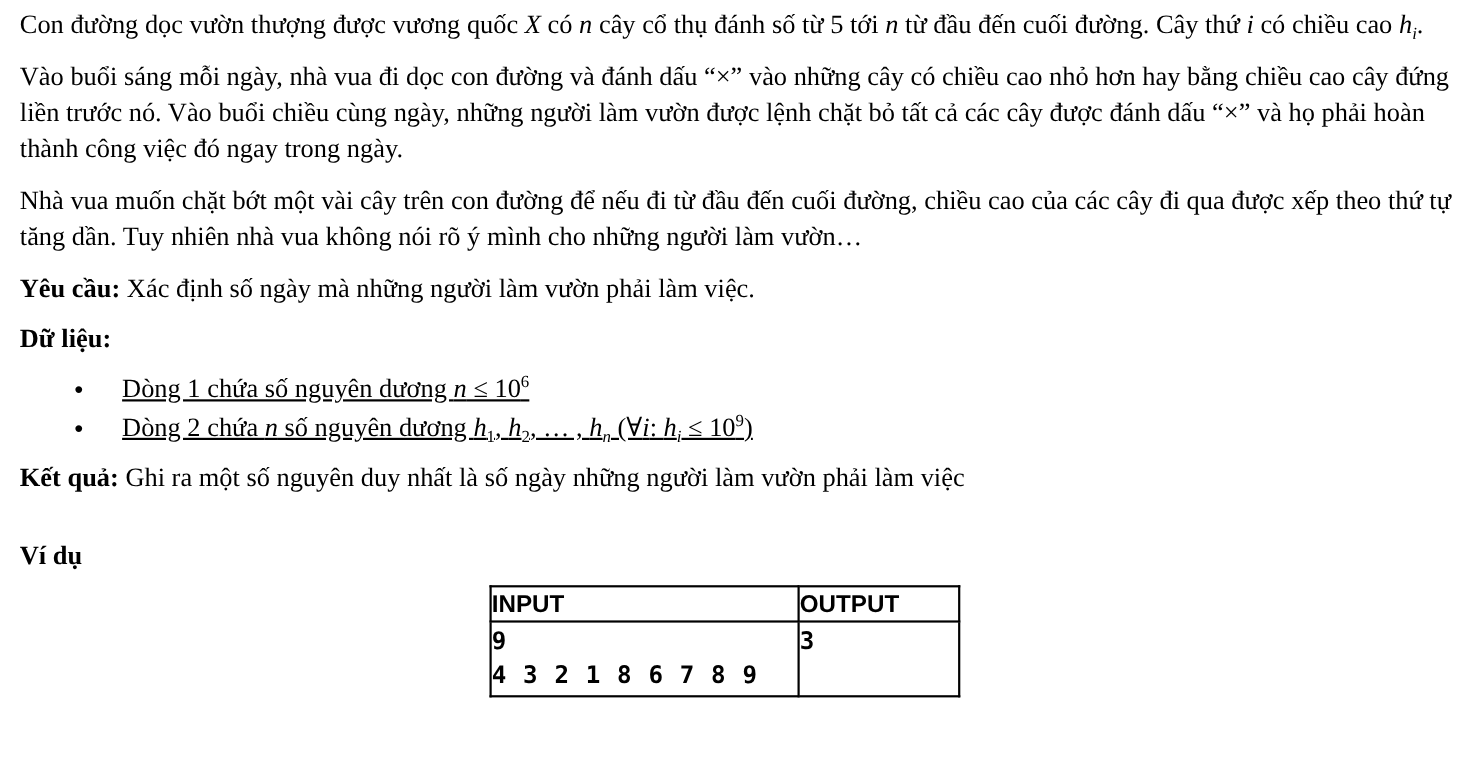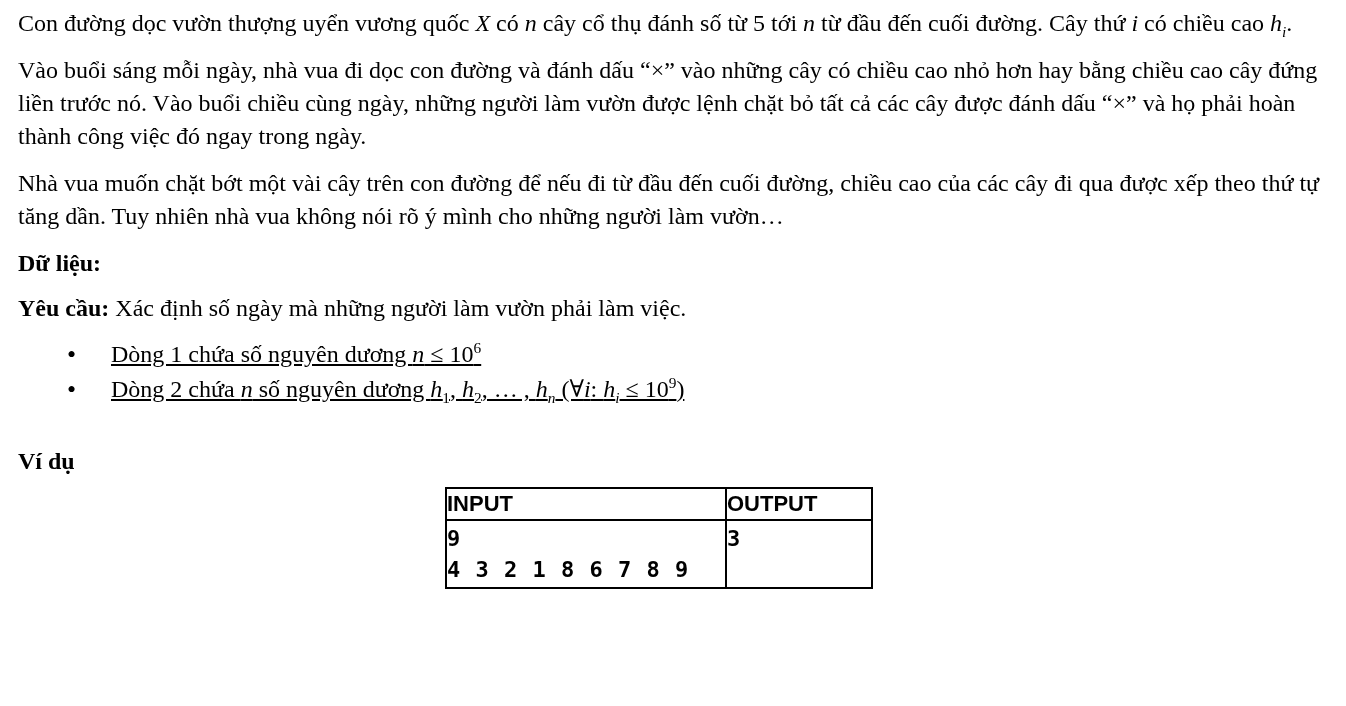--- a/index.html
+++ b/index.html
@@ -53,35 +53,36 @@
     font-size: 22px;
     height: 65px;
   }
   td .mono-line { line-height: 31px; letter-spacing: 1px; white-space: pre; }
 </style>
 </head>
 <body>
 
 <div class="page">
 
-  <p><span>Con đường dọc vườn thượng uyển vương quốc </span><i>X</i><span> có </span><i>n</i><span> cây cổ thụ đánh số từ 5 tới </span><i>n</i><span> từ đầu đến cuối đường. Cây thứ </span><i>i</i><span> có chiều cao </span><i>h</i><sub><i>i</i></sub><span>.</span></p>
+  <p><span>Con đường dọc vườn thượng được vương quốc </span><i>X</i><span> có </span><i>n</i><span> cây cổ thụ đánh số từ 5 tới </span><i>n</i><span> từ đầu đến cuối đường. Cây thứ </span><i>i</i><span> có chiều cao </span><i>h</i><sub><i>i</i></sub><span>.</span></p>
 
   <p><span>Vào buổi sáng mỗi ngày, nhà vua đi dọc con đường và đánh dấu “×” vào những cây có chiều cao nhỏ hơn hay bằng chiều cao cây đứng liền trước nó. Vào buổi chiều cùng ngày, những người làm vườn được lệnh chặt bỏ tất cả các cây được đánh dấu “×” và họ phải hoàn thành công việc đó ngay trong ngày.</span></p>
 
   <p><span>Nhà vua muốn chặt bớt một vài cây trên con đường để nếu đi từ đầu đến cuối đường, chiều cao của các cây đi qua được xếp theo thứ tự tăng dần. Tuy nhiên nhà vua không nói rõ ý mình cho những người làm vườn…</span></p>
 
+  <p class="heading-line"><span class="label">Yêu cầu:</span><span> Xác định số ngày mà những người làm vườn phải làm việc.</span></p>
+
   <p class="heading-line"><span class="label">Dữ liệu:</span></p>
-
-  <p class="heading-line"><span class="label">Yêu cầu:</span><span> Xác định số ngày mà những người làm vườn phải làm việc.</span></p>
 
   <ul class="specs">
     <li><span>Dòng 1 chứa số nguyên dương </span><i>n</i><span> ≤ 10</span><sup>6</sup></li>
     <li><span>Dòng 2 chứa </span><i>n</i><span> số nguyên dương </span><i>h</i><sub>1</sub><span>, </span><i>h</i><sub>2</sub><span>, … , </span><i>h</i><sub><i>n</i></sub><span> (∀</span><i>i</i><span>: </span><i>h</i><sub><i>i</i></sub><span> ≤ 10</span><sup>9</sup><span>)</span></li>
   </ul>
 
+  <p class="heading-line"><span class="label">Kết quả:</span><span> Ghi ra một số nguyên duy nhất là số ngày những người làm vườn phải làm việc</span></p>
 
   <p class="heading-line example-label"><span class="label">Ví dụ</span></p>
 
   <table class="example-table">
     <tbody>
         <tr>
       <th class="col-input">INPUT</th>
       <th class="col-output">OUTPUT</th>
     </tr>
     <tr>

